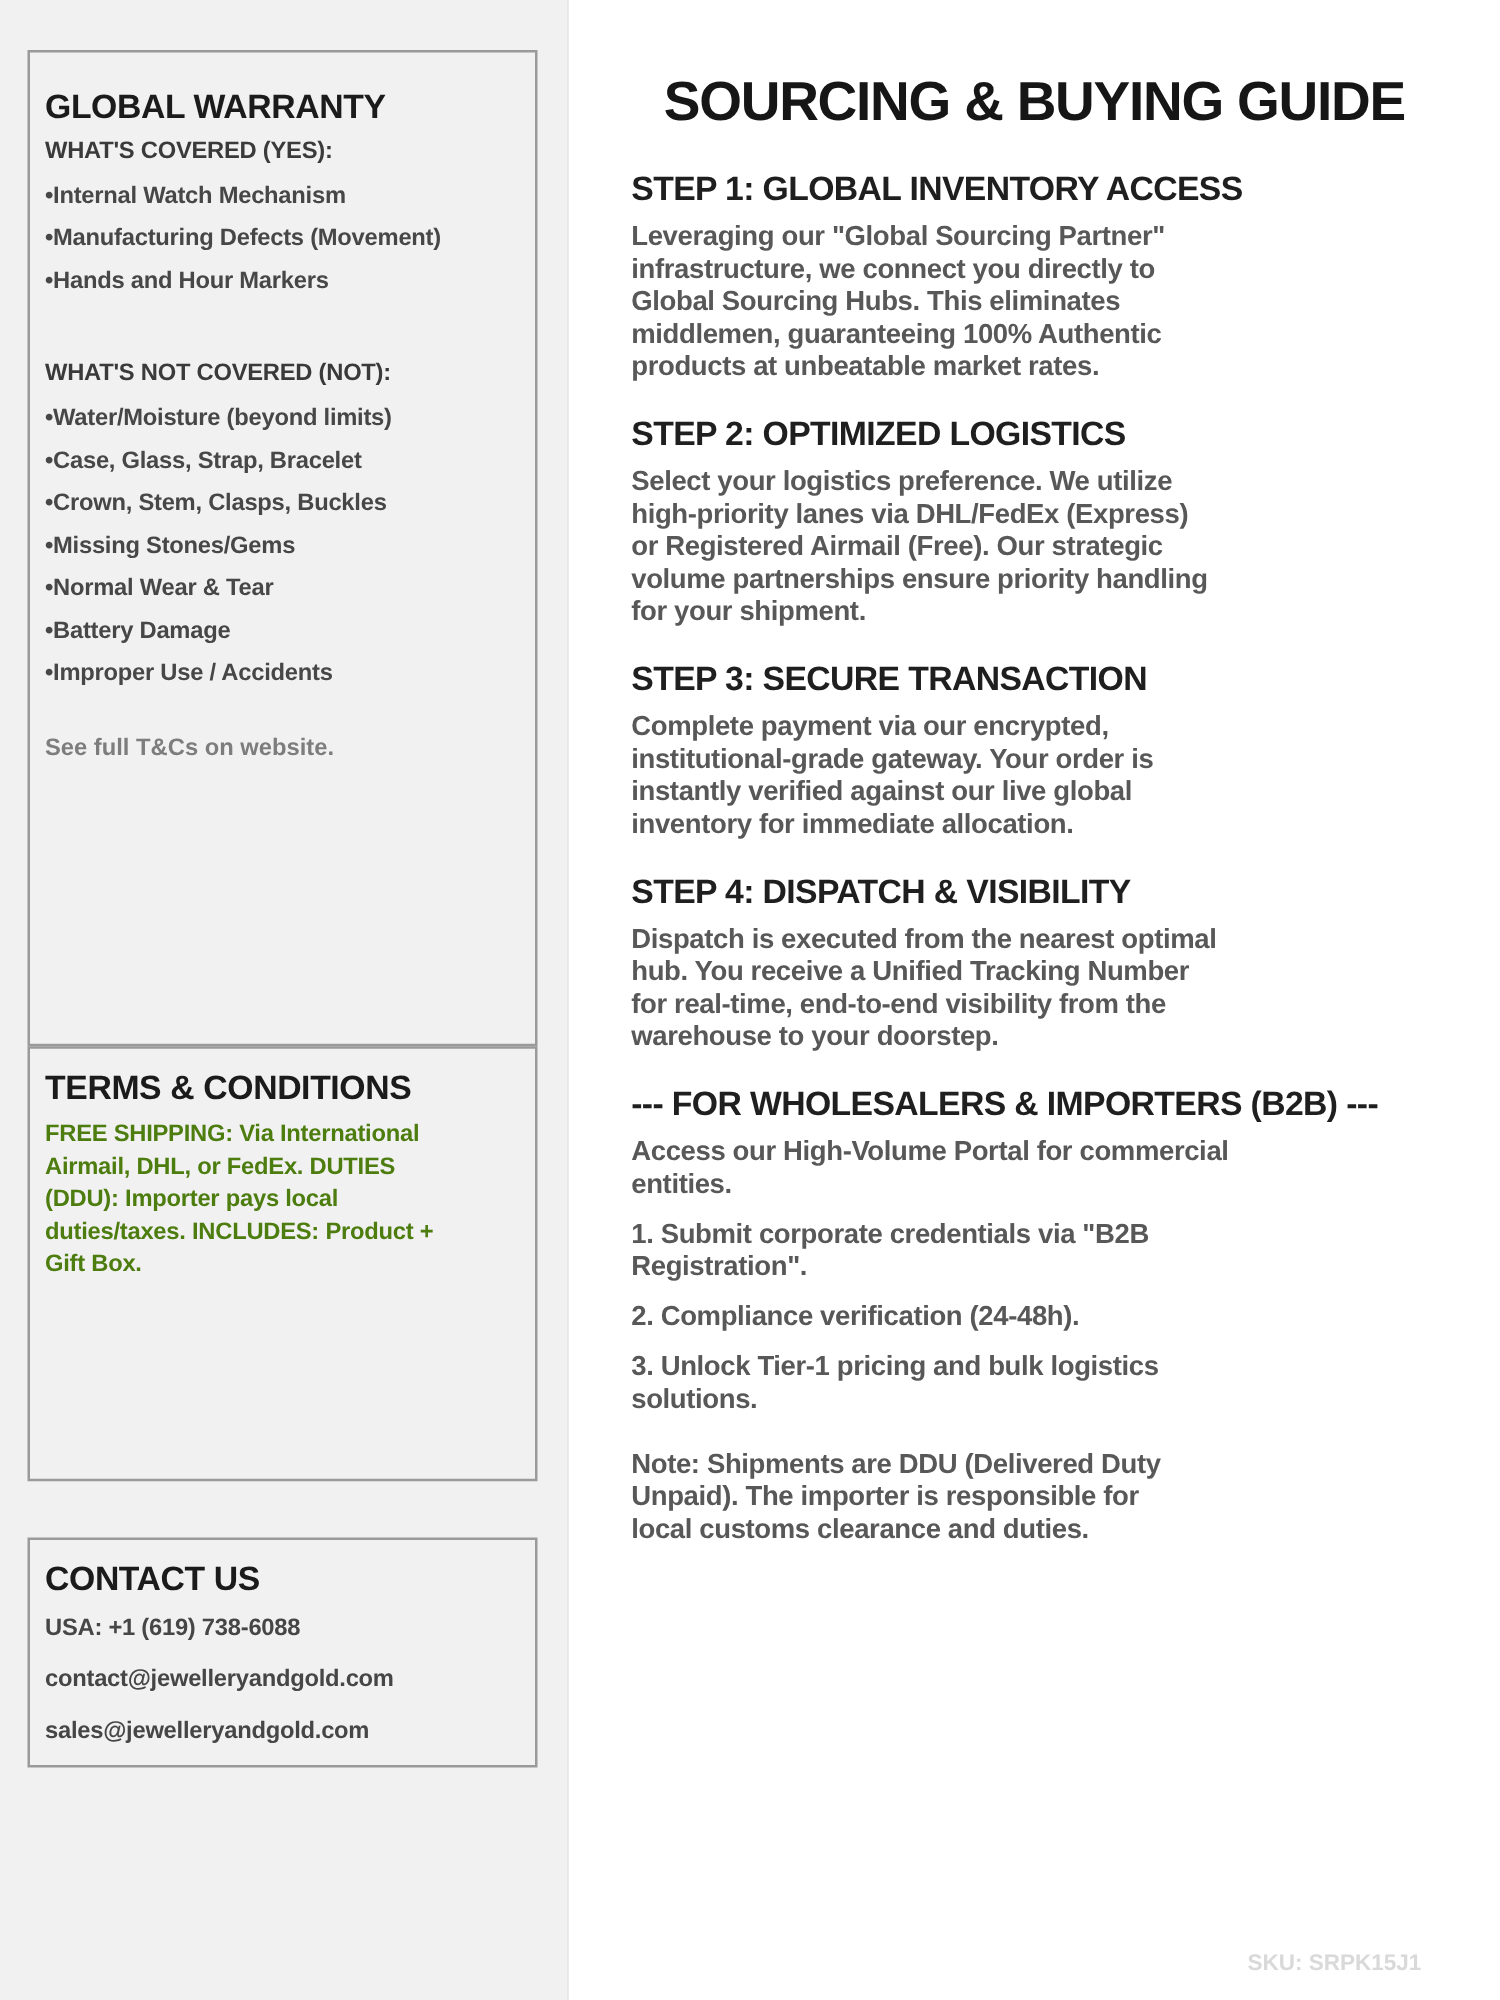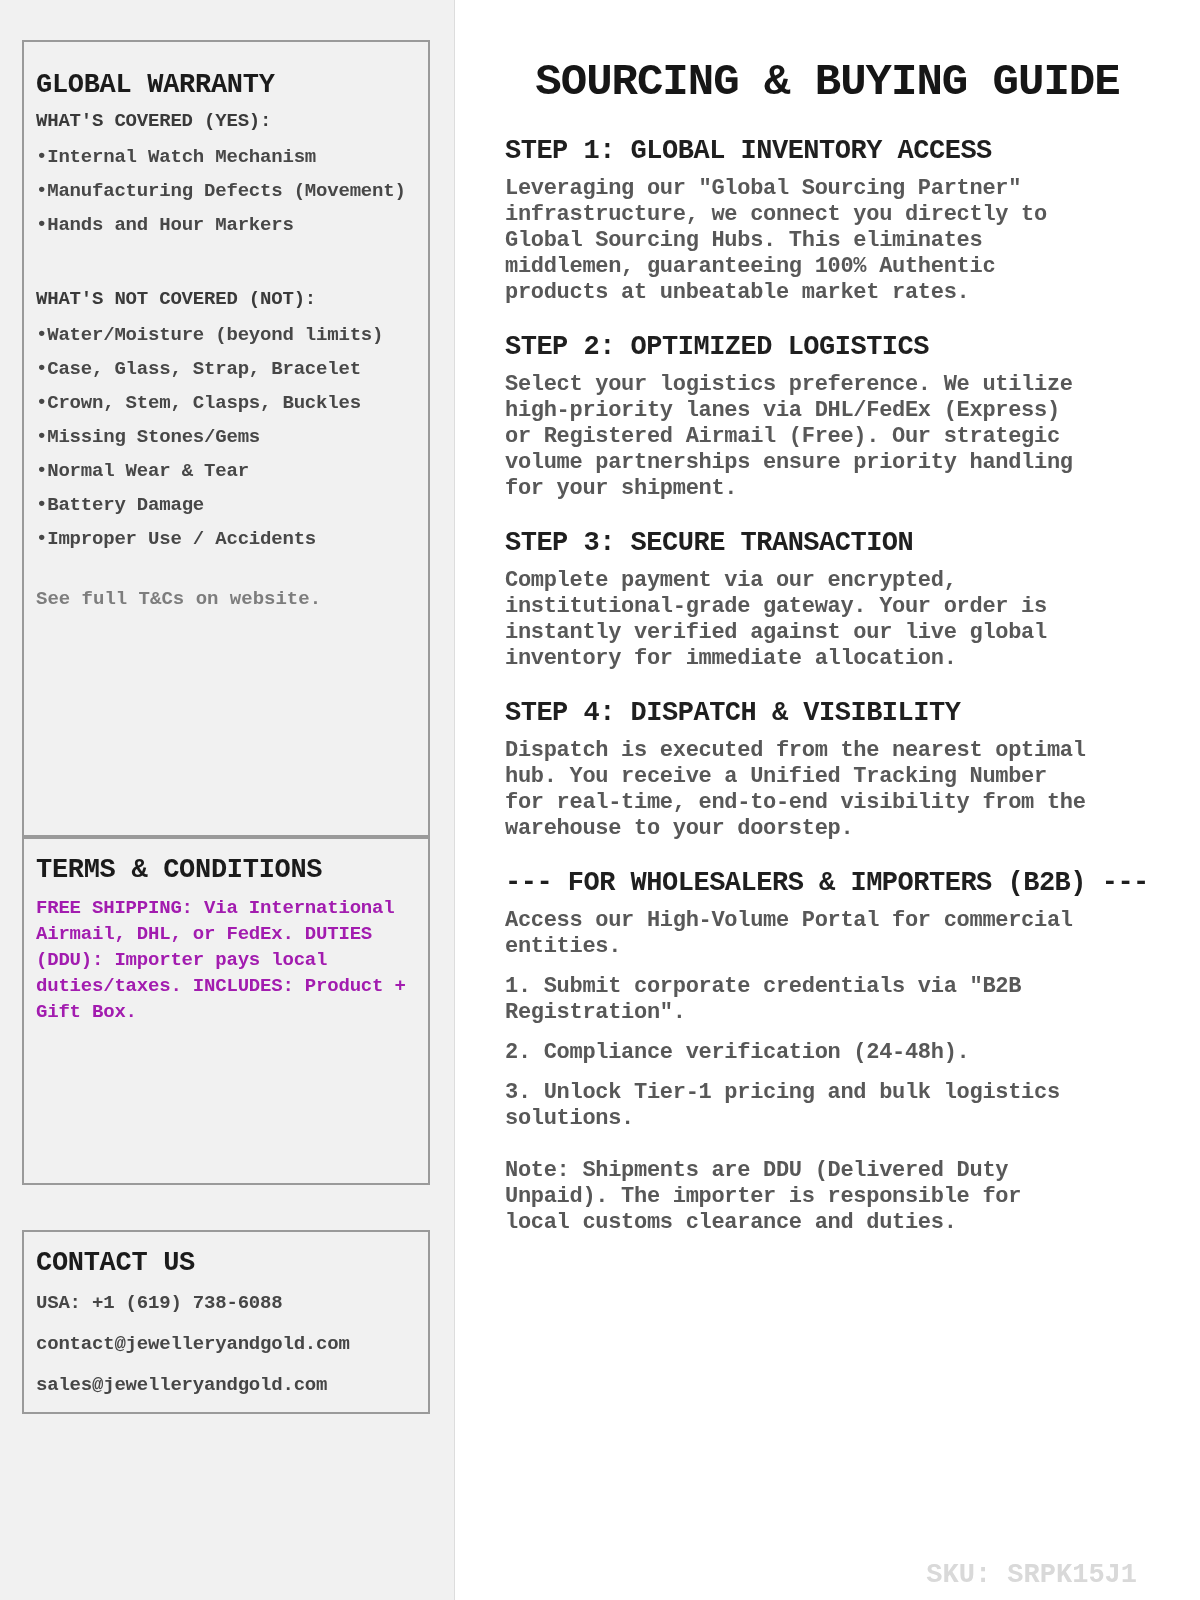--- a/index.html
+++ b/index.html
@@ -1,19 +1,19 @@
 <!DOCTYPE html>
 <html><head>
 <meta charset="utf-8">
 <style>
   * { margin:0; padding:0; box-sizing:border-box; }
   html,body { background:#ffffff; }
   .page {
     position:relative; width:1200px; height:1600px; overflow:hidden;
-    background:#ffffff; font-family:Liberation Mono, monospace;
+    background:#ffffff; font-family:Liberation Sans, sans-serif;
   }
   
   .sidebar {
     position:absolute; left:0; top:0; width:455px; height:1600px;
     background:#f1f1f1; border-right:1px solid #dddddd;
   }
   .side-box {
     position:absolute; left:22px; width:408px;
     border:2px solid #9a9a9a; padding:14px 12px 0 12px; background:transparent;
   }
@@ -34,21 +34,21 @@
   .side-list li {
     font-size:19px; line-height:34px; font-weight:bold; color:#474747;
     letter-spacing:-0.2px; white-space:nowrap;
   }
   .side-list li::before { content:"\2022 "; color:#474747; }
   .side-note {
     font-size:19px; line-height:26px; font-weight:bold; color:#7d7d7d;
     margin-top:30px;
   }
   .side-body {
-    font-size:19px; line-height:26px; font-weight:bold; color:#a21caf;
+    font-size:19px; line-height:26px; font-weight:bold; color:#4d7c0f;
     letter-spacing:-0.2px; margin-top:8px; white-space:pre-line;
   }
   .contact-line {
     font-size:19px; line-height:26px; font-weight:bold; color:#464646;
     letter-spacing:-0.2px; margin-top:15px; white-space:nowrap;
   }
   .contact-line.first { margin-top:10px; }
   
   .main {
     position:absolute; left:455px; top:0; width:745px; height:1600px;
@@ -64,21 +64,21 @@
     letter-spacing:-0.5px; margin-top:24px; margin-bottom:8px; white-space:nowrap;
   }
   .para {
     font-size:22px; line-height:26px; font-weight:bold; color:#585858;
     letter-spacing:-0.3px; white-space:pre-line; width:620px;
   }
   .b2b-block .para { margin-bottom:14px; }
   .para.note { margin-top:26px; }
   .sku {
     position:absolute; top:1560px; right:63px;
-    font-size:27px; font-weight:bold; color:#d9d9d9; letter-spacing:0px;
+    font-size:18px; font-weight:bold; color:#d9d9d9; letter-spacing:0px;
     white-space:nowrap;
   }
 </style>
 </head>
 <body>
 
 <div class="page">
 
   <div class="sidebar">
 

